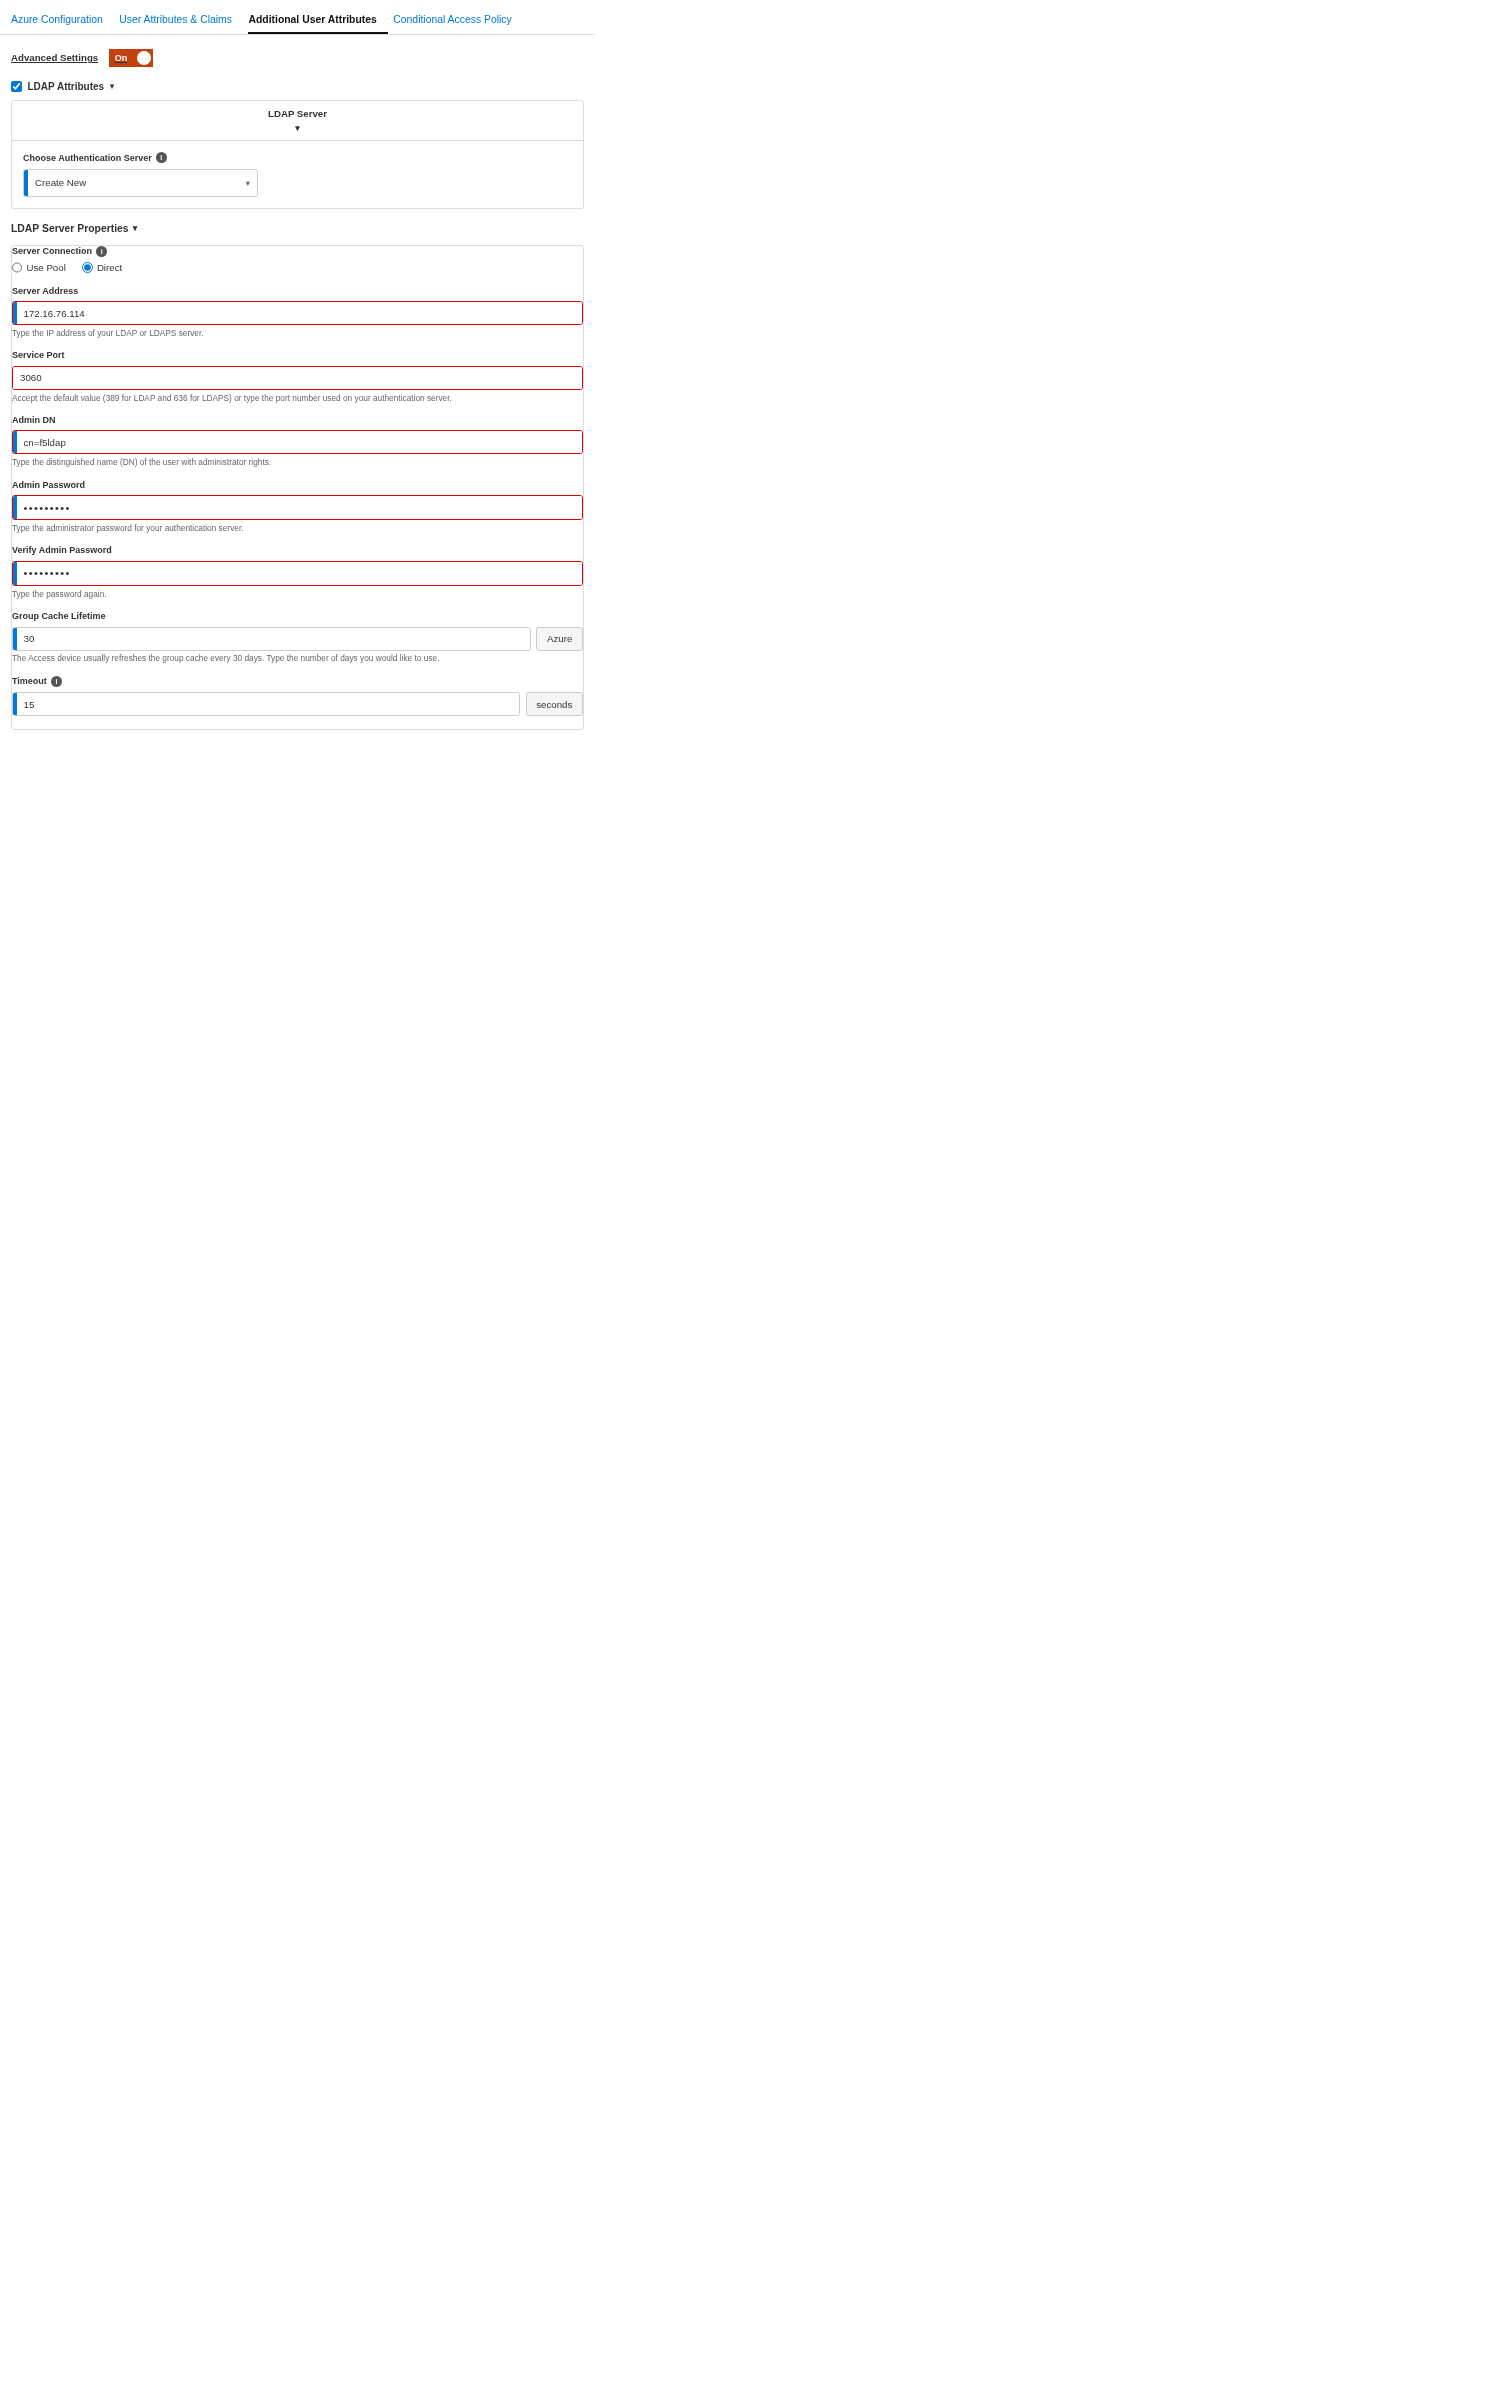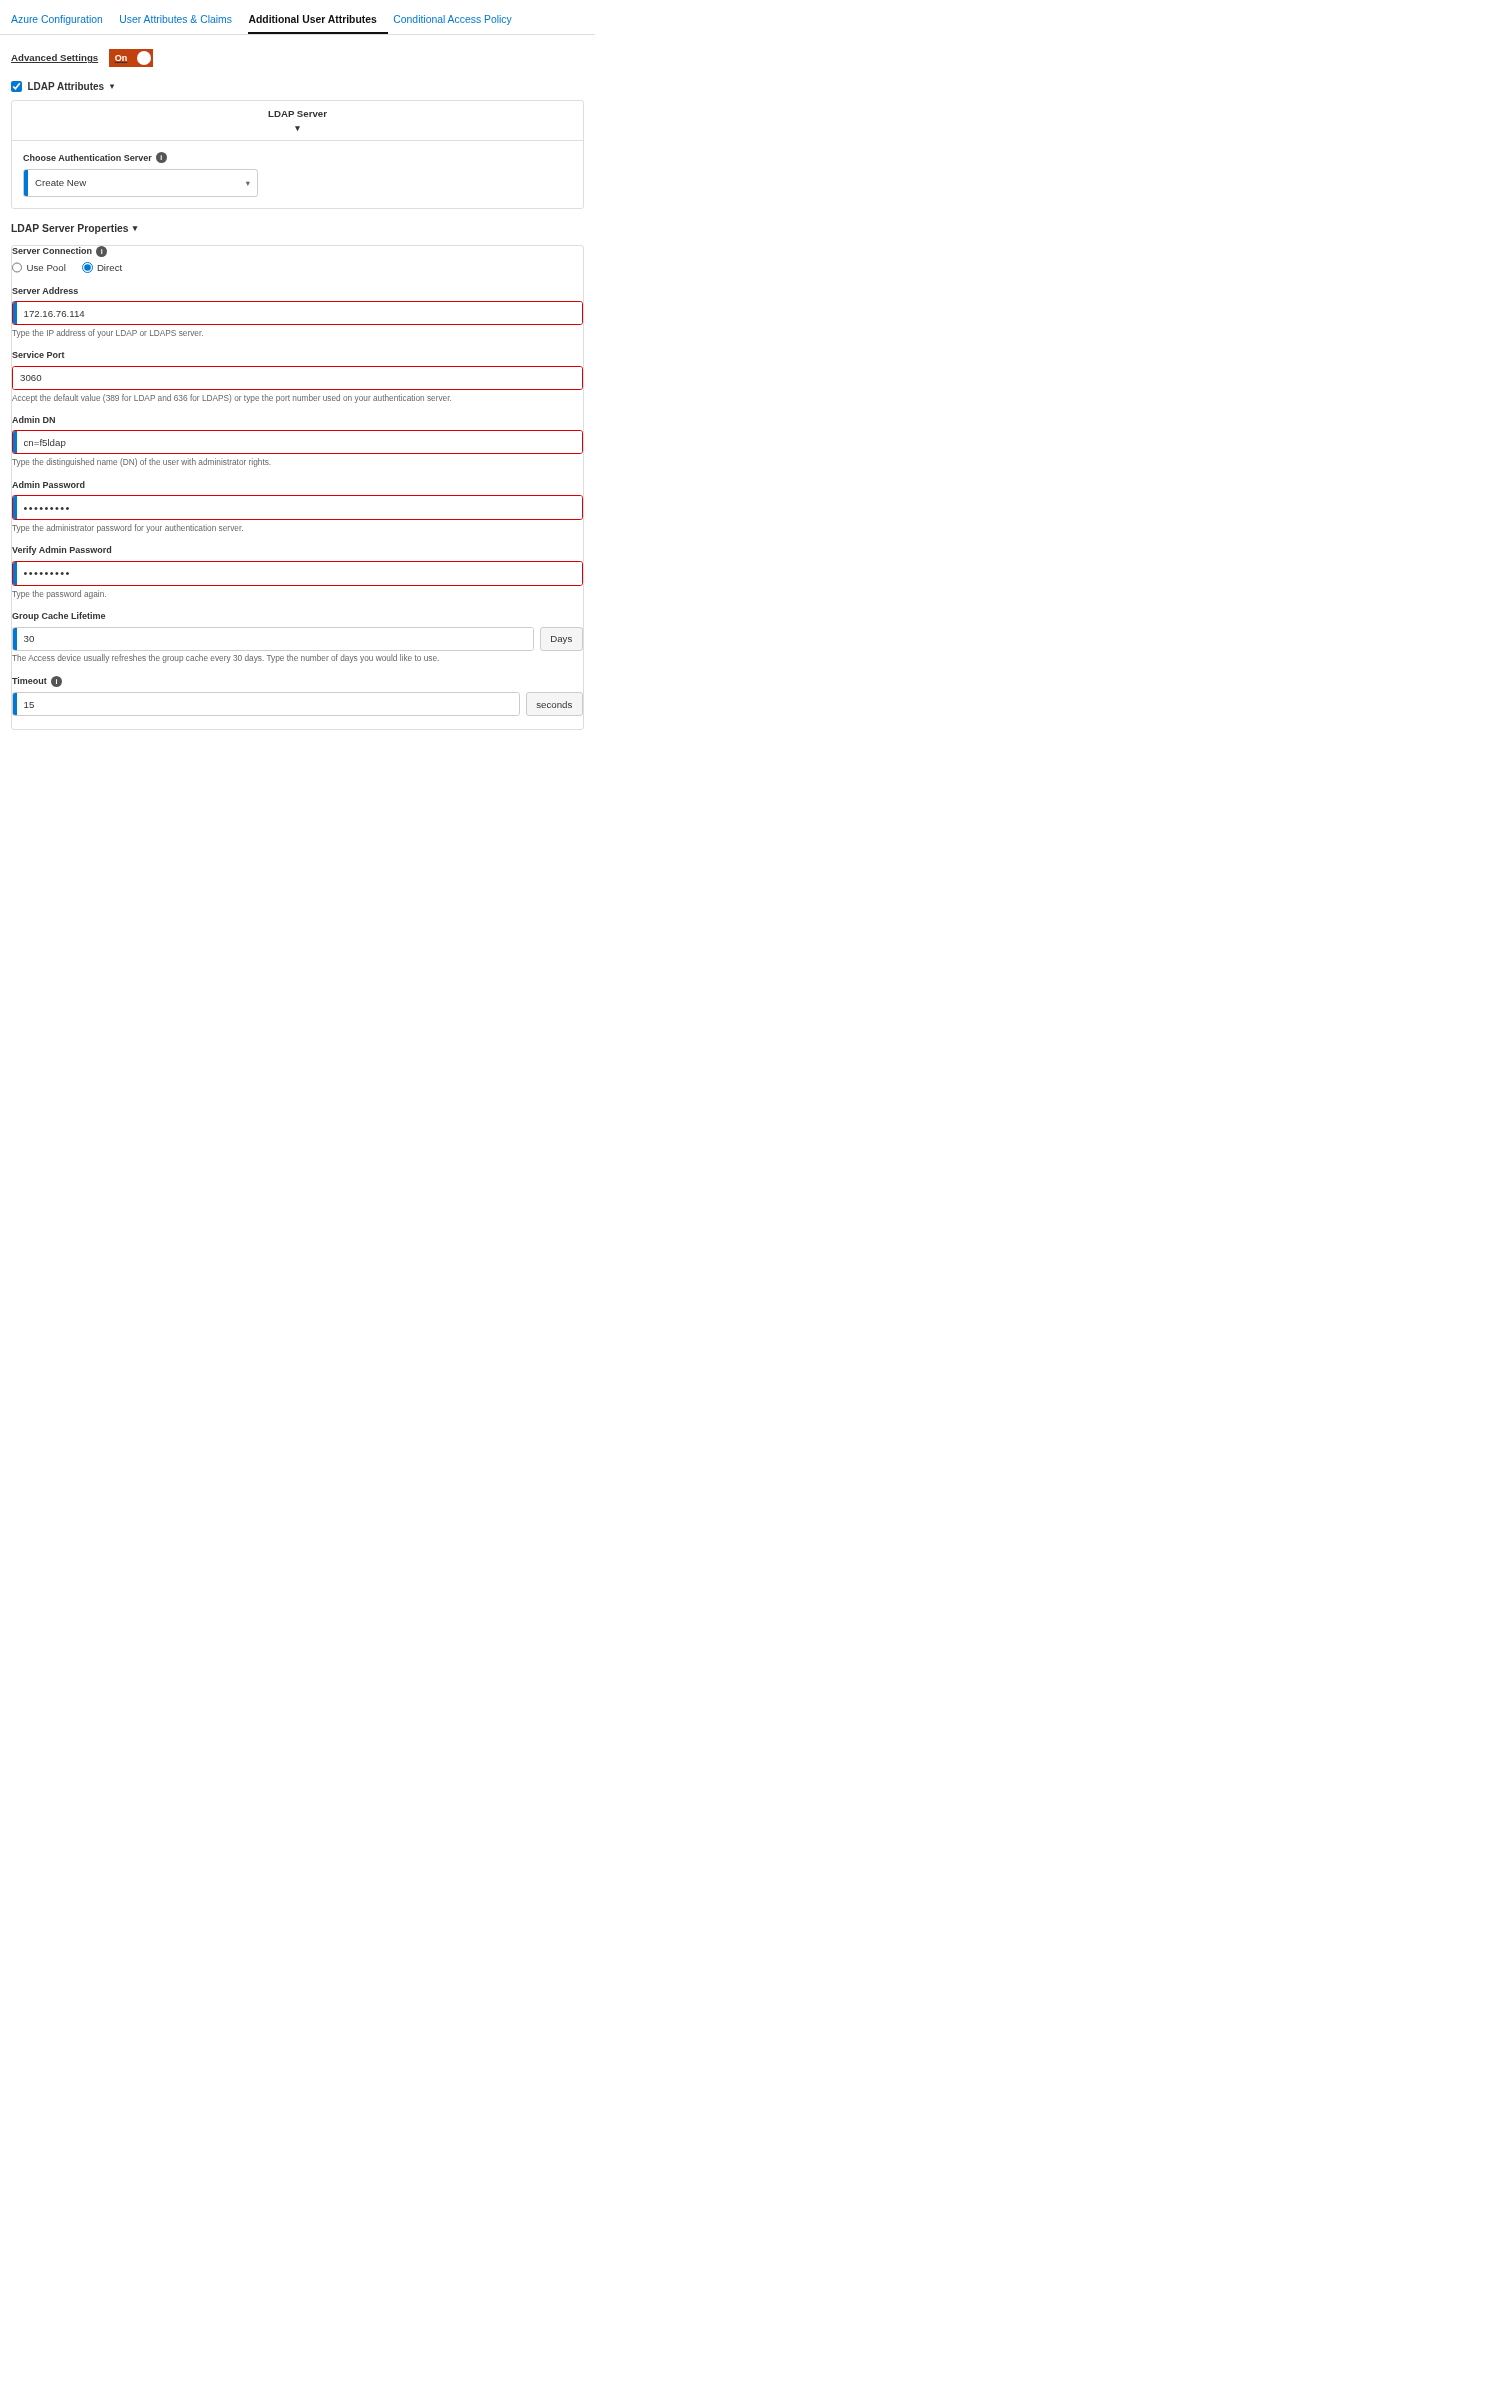--- a/index.html
+++ b/index.html
@@ -403,21 +403,21 @@
 
       <div class="field-group">
         <div class="form-label">
           <span>Group Cache Lifetime</span>
         </div>
         <div class="input-with-suffix">
           <div class="input-wrapper normal">
             <div class="input-accent"></div>
             <input class="text-input" type="text" value="30" style="">
           </div>
-          <div class="suffix-box">Days</div>
+          <div class="suffix-box">Azure</div>
         </div>
         <div class="hint-text">The Access device usually refreshes the group cache every 30 days. Type the number of days you would like to use.</div>
       </div>
 
       <div class="field-group">
         <div class="form-label">
           <span>Timeout</span>
           <span class="info-icon">i</span>
         </div>
         <div class="input-with-suffix">

